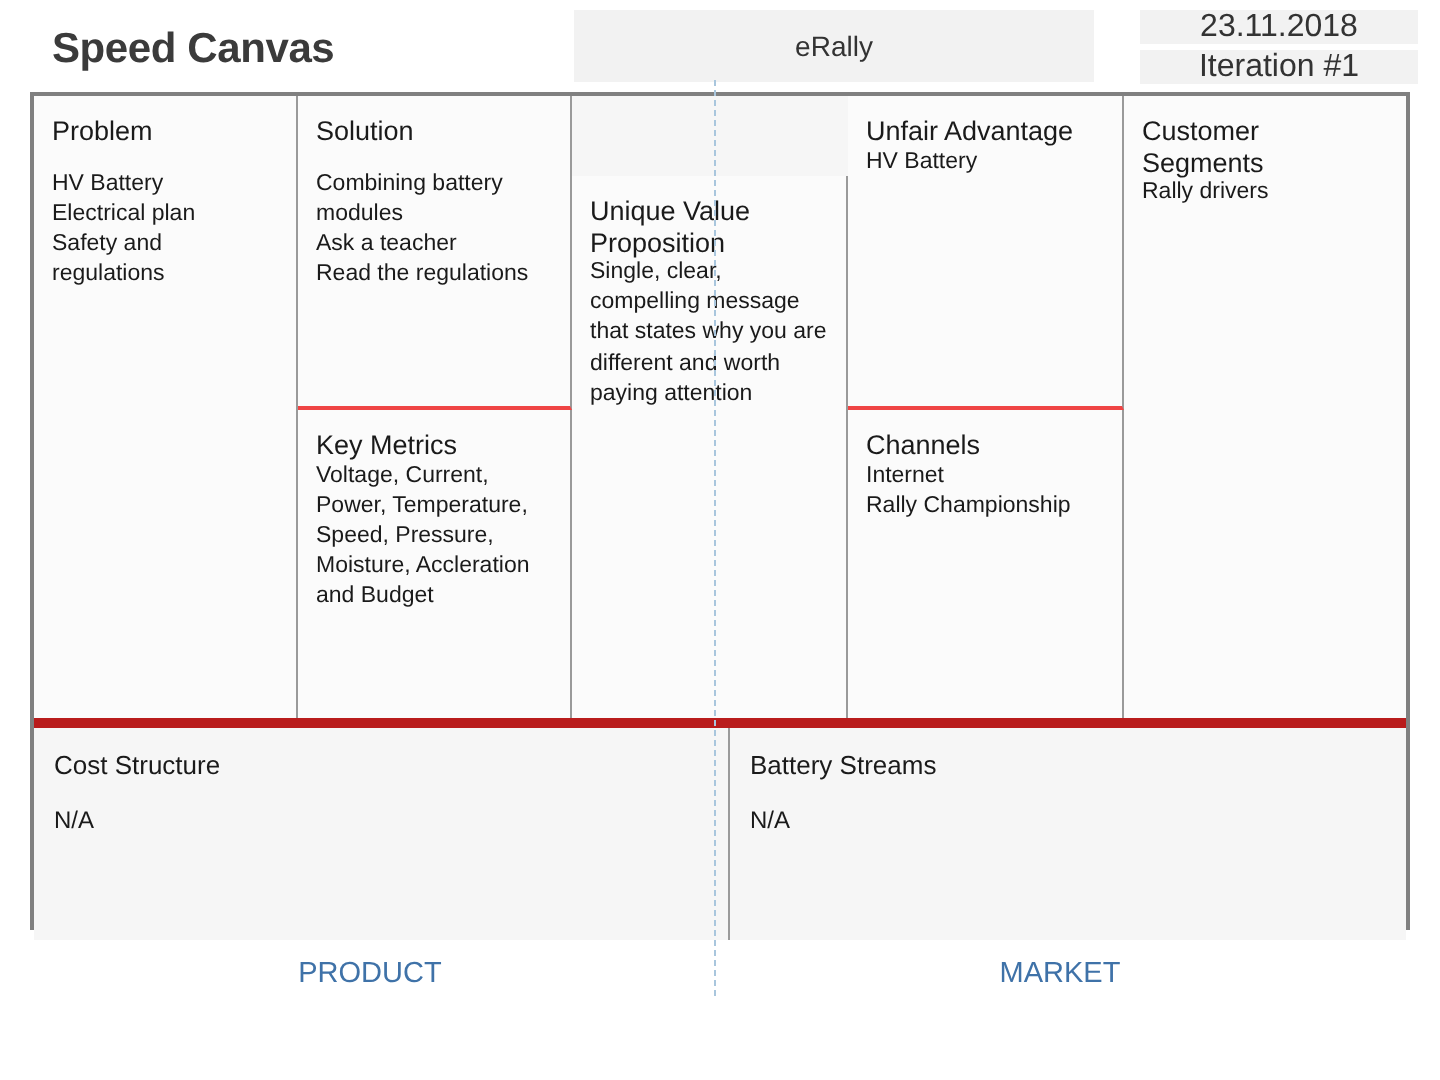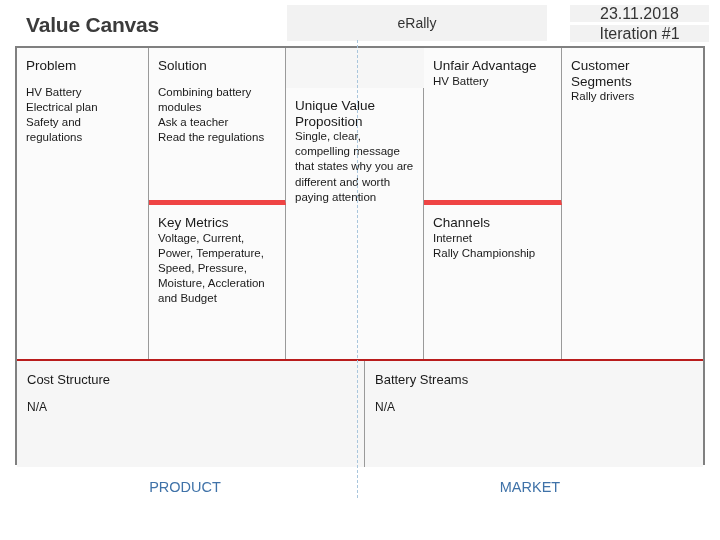--- a/index.html
+++ b/index.html
@@ -72,21 +72,21 @@
 
   
   .cell {
     position: absolute;
     background: #fbfbfb;
     border-right: 1px solid #9a9a9a;
     padding: 10px 9px 8px 9px;
     overflow: hidden;
   }
   .cell.no-right { border-right: none; }
-  .cell.bottom-div { border-bottom: 5px solid #ef4444; }
+  .cell.bottom-div { border-bottom: 2px solid #ef4444; }
 
   .cell-title {
     font-size: 13.5px;
     color: #1a1a1a;
     line-height: 1.15;
     white-space: pre-line;
   }
   .cell-title.spaced { margin-bottom: 11px; }
 
   .cell-body {
@@ -96,21 +96,21 @@
     white-space: pre-line;
   }
 
   
   .row-bottom {
     position: absolute;
     left: 0;
     top: 311px;
     width: 100%;
     height: 106px;
-    border-top: 2px solid #b91c1c;
+    border-top: 5px solid #b91c1c;
   }
   .bottom-cell {
     position: absolute;
     top: 0;
     height: 106px;
     background: #f6f6f6;
     padding: 11px 10px;
   }
   .bottom-cell.left  { left: 0;     width: 348px; border-right: 1px solid #9a9a9a; }
   .bottom-cell.right { left: 348px; width: 338px; }
@@ -136,21 +136,21 @@
     text-align: center;
   }
   .foot-product { left: 80px;  width: 210px; }
   .foot-market  { left: 430px; width: 200px; }
 </style>
 </head>
 <body>
 
 <div id="root">
 
-  <div class="title">Value Canvas</div>
+  <div class="title">Speed Canvas</div>
 
   <div class="project-box">
     <span>eRally</span>
   </div>
 
   <div class="meta-box meta-date">
     <span>23.11.2018</span>
   </div>
 
   <div class="meta-box meta-iter">

